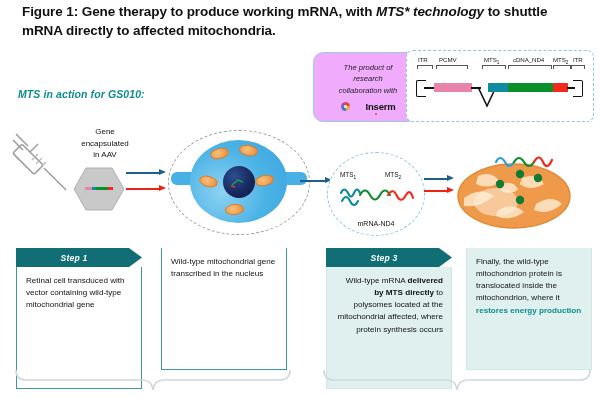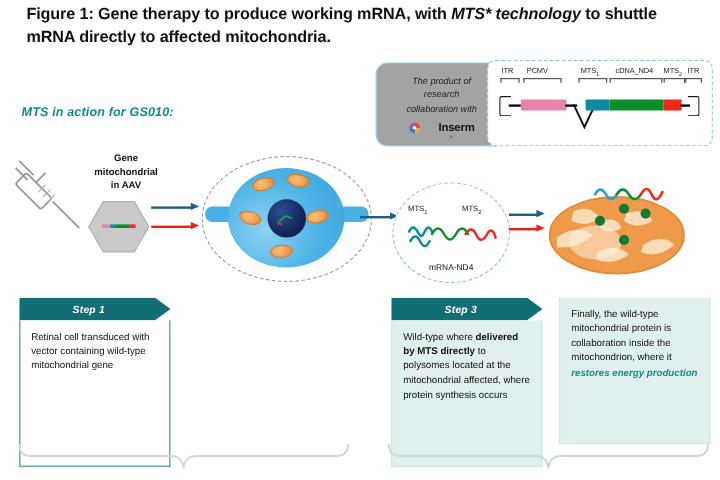--- a/index.html
+++ b/index.html
@@ -21,21 +21,21 @@
   
   .mts-heading{
     position:absolute;left:18px;top:88px;
     font-size:10.5px;font-weight:bold;font-style:italic;color:#0e8d8d;
     letter-spacing:0.1px;
   }
 
   
   .inserm-box{
     position:absolute;left:313px;top:52px;width:108px;height:68px;
-    border:1.6px solid #9ec9e8;border-radius:10px;background:#a3a3a3;
+    border:1.6px solid #9ec9e8;border-radius:10px;background:#f0abfc;
     display:flex;flex-direction:column;align-items:center;justify-content:center;
   }
   .inserm-text{
     font-size:7.6px;font-style:italic;color:#222;text-align:center;line-height:1.5;
     padding:0 6px;
   }
   .inserm-logo-row{display:flex;align-items:center;gap:16px;margin-top:5px;}
   .inserm-mark{
     width:9px;height:9px;border-radius:50%;
     background:conic-gradient(#e8443a 0 25%,#f2a73b 0 50%,#3b7fc4 0 75%,#9b59b6 0 100%);
@@ -71,21 +71,21 @@
   }
   .itr-left{border:1.7px solid #111;border-right:none;border-radius:2px 0 0 2px;}
   .itr-right{border:1.7px solid #111;border-left:none;border-radius:0 2px 2px 0;}
   .line-thin{position:absolute;top:10px;height:1.6px;background:#111;}
   .vee{position:absolute;}
 
   
   .panel-syringe{position:absolute;left:10px;top:118px;width:130px;height:105px;}
   .gene-cap-text{
     position:absolute;left:60px;top:8px;width:70px;text-align:center;
-    font-size:8px;font-weight:bold;color:#111;line-height:1.45;
+    font-size:8px;font-weight:normal;color:#111;line-height:1.45;
   }
   .hexagon{
     position:absolute;left:62px;top:48px;width:54px;height:46px;
   }
   .mini-gene{position:absolute;left:13px;top:21px;width:28px;height:3px;}
   .mini-seg{position:absolute;height:3px;top:0;}
 
   
   .arrow{position:absolute;height:0;}
   .arrow .shaft{position:absolute;left:0;top:0;height:1.6px;}
@@ -141,21 +141,21 @@
     font-size:8.6px;font-style:italic;color:#ffffff;font-weight:bold;letter-spacing:0.2px;
     margin-right:10px;
   }
   .step-body{
     border:1px solid #3e9a9a;border-top:none;height:122px;padding:8px 8px 0 9px;
     box-sizing:border-box;font-size:8.1px;color:#111;line-height:1.5;
   }
   .step-body.tinted{background:#dff0ef;border-color:#cfe6e4;}
   .step-body.plain{background:#ffffff;}
   .step-body b{font-weight:bold;}
-  .step-body .accent{color:#0e8d8d;font-weight:bold;font-style:italic;}
+  .step-body .accent{color:#0e8d8d;font-weight:bold;}
 
   
   .brace{position:absolute;}
 </style>
 </head>
 <body>
 
 <div class="page">
 
   <div class="figure-title">
@@ -218,21 +218,21 @@
       </g>
       <g stroke="#b5b5b5" stroke-width="1.1" fill="none">
         <line x1="22" y1="30" x2="28" y2="24"></line>
         <line x1="26" y1="34" x2="32" y2="28"></line>
         <line x1="30" y1="38" x2="36" y2="32"></line>
       </g>
     </svg>
 
     <div class="gene-cap-text">
       <div>Gene</div>
-      <div>mitochondrial</div>
+      <div>encapsulated</div>
       <div>in AAV</div>
     </div>
 
     <div class="hexagon">
       <svg width="54" height="46" viewBox="0 0 54 46">
         <polygon points="14,2 40,2 52,23 40,44 14,44 2,23" fill="#c9c9c9" stroke="#b0b0b0" stroke-width="1"></polygon>
       </svg>
       <div class="mini-gene">
         <div class="mini-seg" style="left:0;width:7px;background:#e883ab;"></div>
         <div class="mini-seg" style="left:7px;width:4px;background:#0e8ba0;"></div>
@@ -318,31 +318,32 @@
   </div>
 
   <div class="step-card" style="left:16px;top:248px;border-radius:10px;">
     <div class="step-head">
         <span>Step 1</span>
       </div>
     <div class="step-body plain">Retinal cell transduced with vector containing wild-type mitochondrial gene</div>
   </div>
 
   <div class="step-card" style="left:161px;top:248px;">
-  </div>
-
-  <div class="step-card" style="left:326px;top:248px;">
+    <div class="step-body plain">Wild-type mitochondrial gene transcribed in the nucleus</div>
+  </div>
+
+  <div class="step-card" style="left:326px;top:248px;text-align:right;">
     <div class="step-head">
         <span>Step 3</span>
       </div>
-    <div class="step-body tinted"><span>Wild-type where </span><b>delivered by MTS directly</b><span> to polysomes located at the mitochondrial affected, where protein synthesis occurs</span></div>
+    <div class="step-body tinted"><span>Wild-type mRNA </span><b>delivered by MTS directly</b><span> to polysomes located at the mitochondrial affected, where protein synthesis occurs</span></div>
   </div>
 
   <div class="step-card" style="left:466px;top:248px;">
-    <div class="step-body tinted"><span>Finally, the wild-type mitochondrial protein is collaboration inside the mitochondrion, where it </span><span class="accent">restores energy production</span></div>
+    <div class="step-body tinted"><span>Finally, the wild-type mitochondrion protein is translocated inside the mitochondrion, where it </span><span class="accent">restores energy production</span></div>
   </div>
 
   <svg class="brace" style="left:14px;top:370px;" width="278" height="30" viewBox="0 0 278 30">
     <path d="M2 0 q0 10 10 10 L128 10 q10 0 11 10 q1 -10 11 -10 L266 10 q10 0 10 -10" fill="none" stroke="#cfd8dc" stroke-width="1.6"></path>
   </svg>
   <svg class="brace" style="left:322px;top:370px;" width="270" height="30" viewBox="0 0 270 30">
     <path d="M2 0 q0 10 10 10 L124 10 q10 0 11 10 q1 -10 11 -10 L258 10 q10 0 10 -10" fill="none" stroke="#cfd8dc" stroke-width="1.6"></path>
   </svg>
 
 </div>

